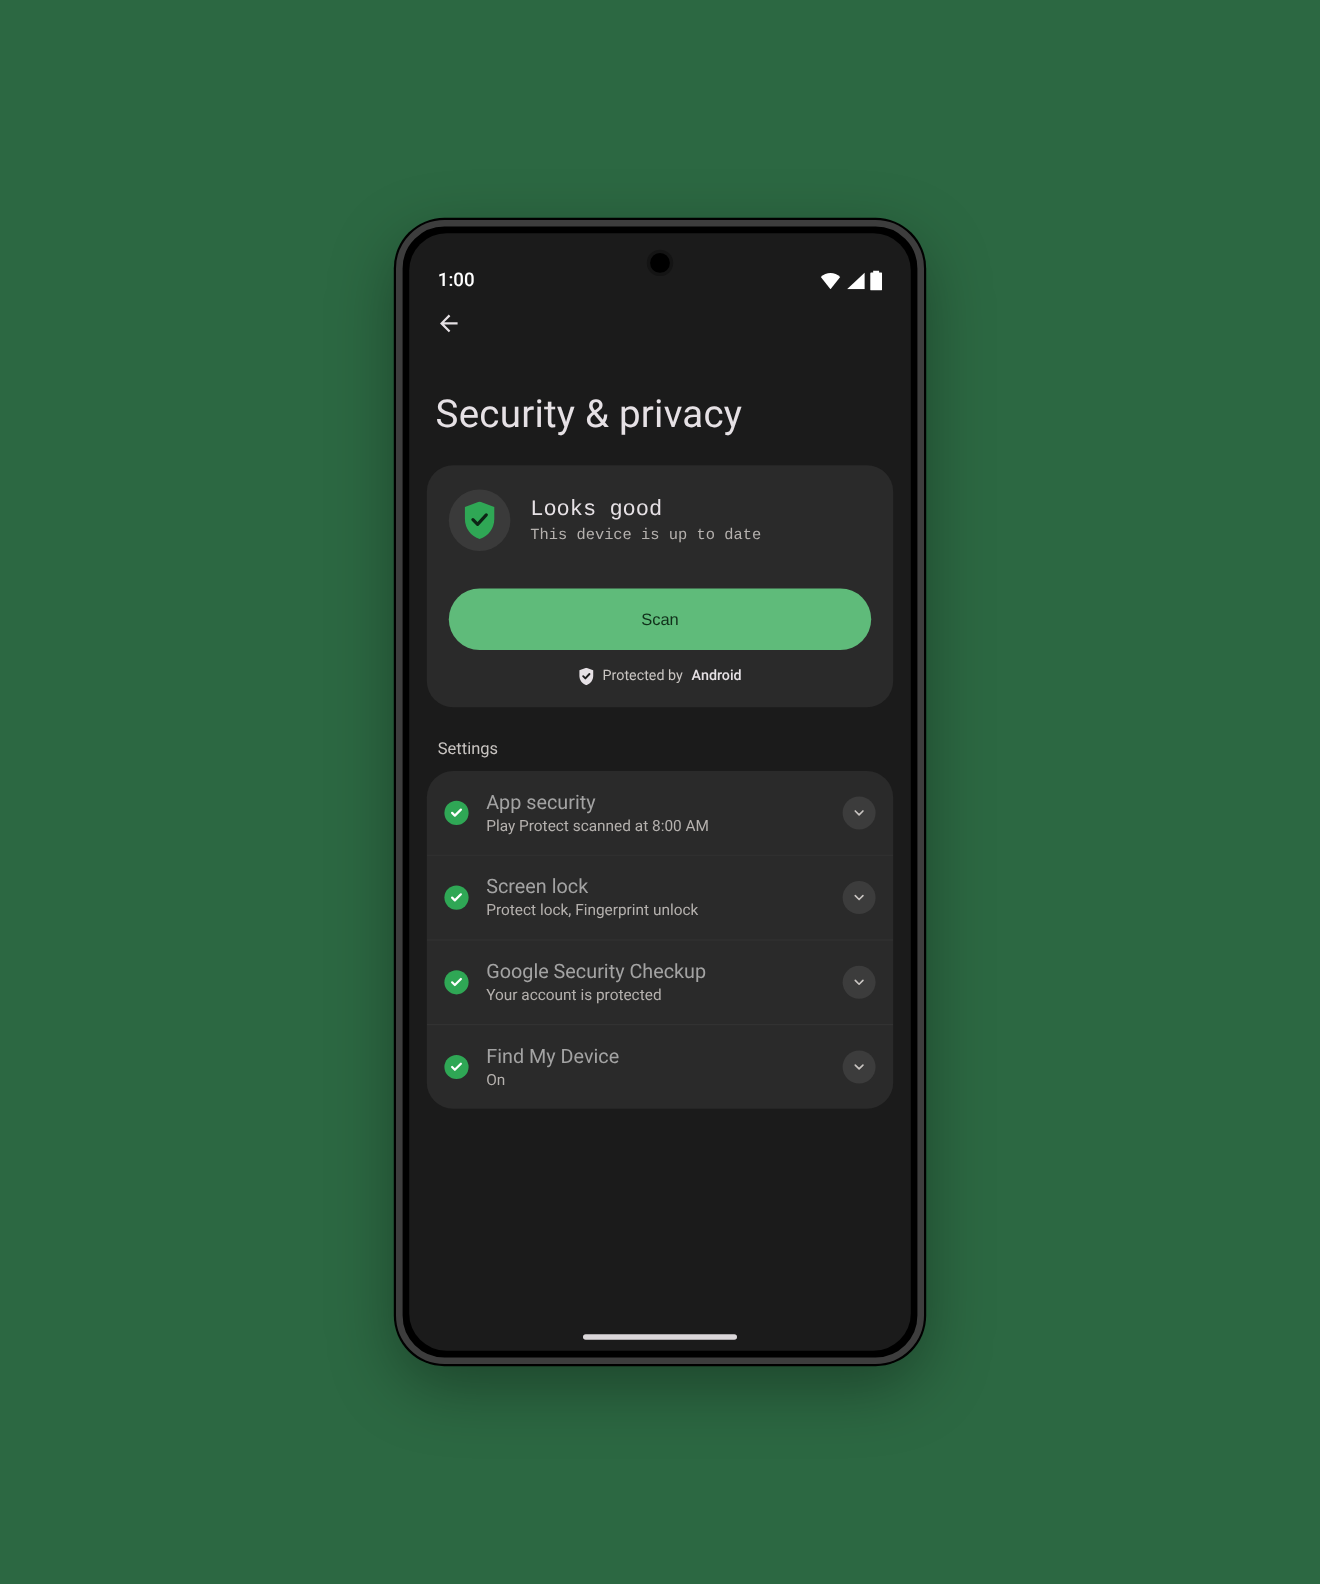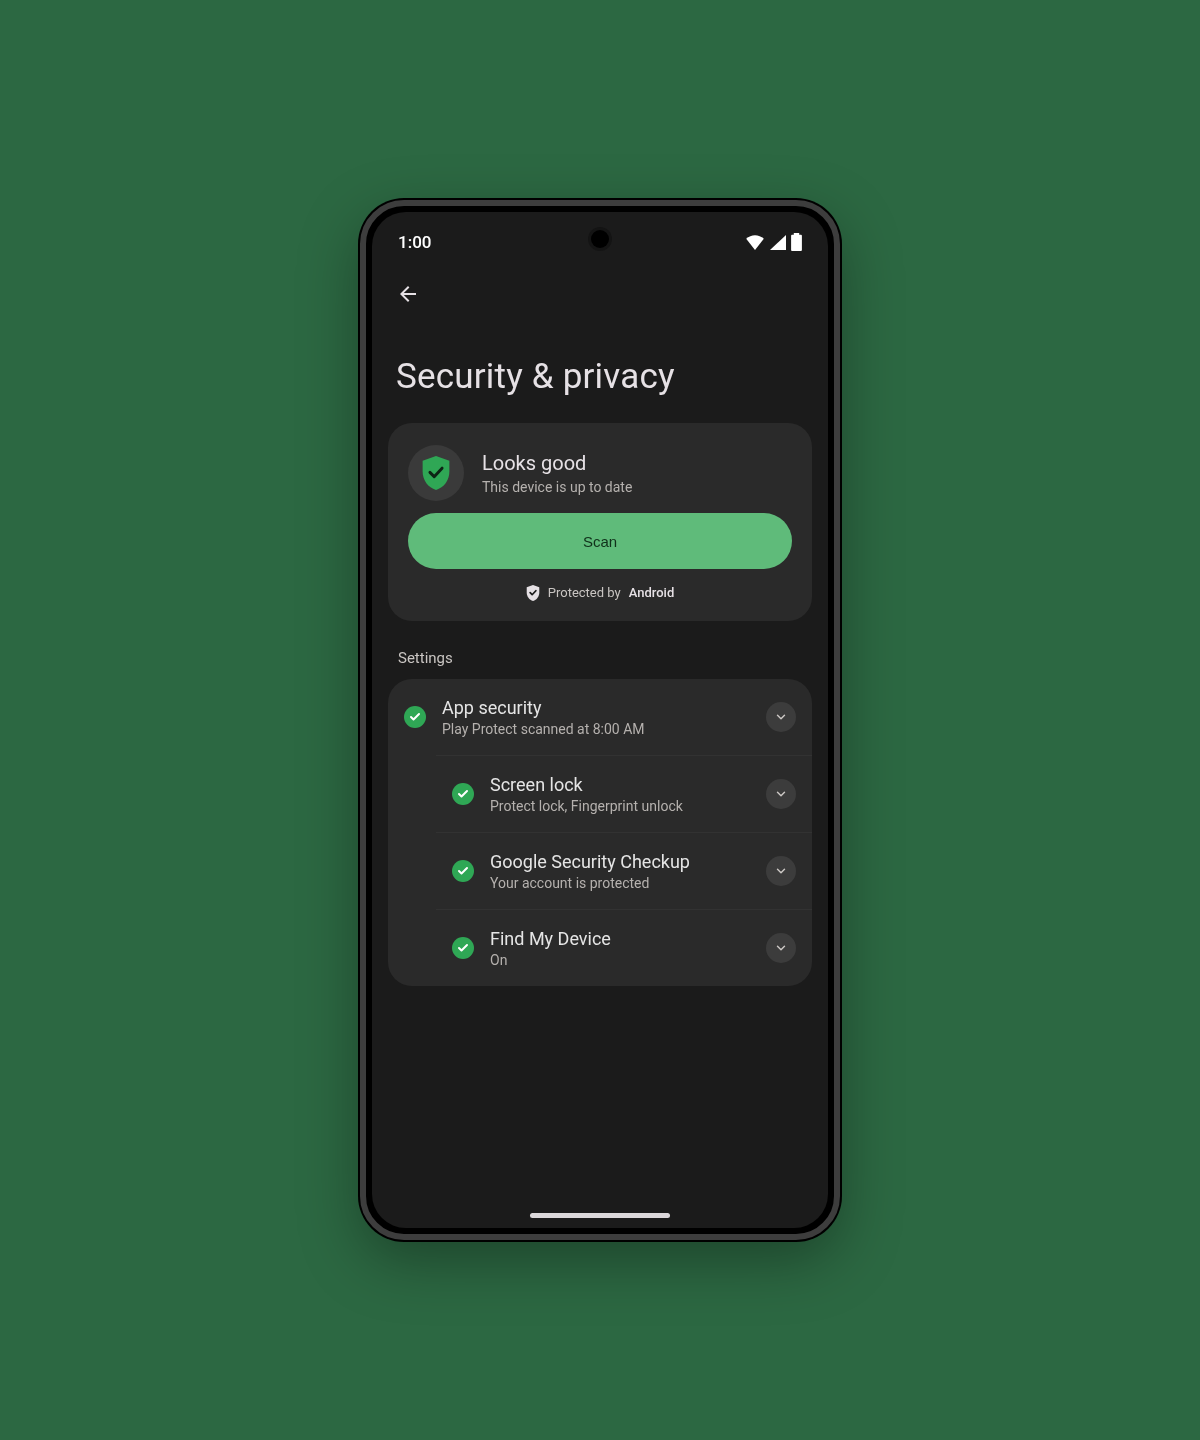--- a/index.html
+++ b/index.html
@@ -51,21 +51,21 @@
     width: 18px; height: 18px;
     background: #000;
     border-radius: 50%;
     box-shadow: 0 0 0 3px #141414;
     z-index: 10;
   }
 
   
   .status-bar {
     position: absolute;
-    top: 4px; left: 0; right: 0;
+    top: 17px; left: 0; right: 0;
     height: 52px;
     display: flex;
     align-items: center;
     justify-content: space-between;
     padding: 0 26px;
     font-size: 17px;
     font-weight: 500;
     color: #fff;
   }
   .status-icons { display: flex; align-items: center; gap: 4px; }
@@ -98,21 +98,22 @@
   .card {
     margin: 0 16px 18px;
     background: #2a2a2a;
     border-radius: 24px;
     padding: 22px 20px 20px;
   }
   .card-head {
     display: flex;
     align-items: center;
     gap: 18px;
-    margin-bottom: 12px;
+    margin-bottom: 34px;
+    font-family: Liberation Mono, monospace;
   }
   .shield-circle {
     width: 56px; height: 56px;
     border-radius: 50%;
     background: #3a3a3a;
     display: flex; align-items: center; justify-content: center;
   }
   .card-head .txt .t1 { font-size: 20px; color: #e6e1e5; }
   .card-head .txt .t2 { font-size: 14px; color: #b5b1ae; margin-top: 4px; }
 
@@ -151,30 +152,30 @@
     border-radius: 24px;
     overflow: hidden;
   }
   .row {
     display: flex;
     align-items: center;
     padding: 18px 16px;
     gap: 16px;
     cursor: pointer;
   }
-  .row + .row { border-top: 1px solid rgba(255,255,255,.04); margin-left: 48px; }
+  .row + .row { border-top: 1px solid rgba(255,255,255,.04); }
   .row .check {
     width: 22px; height: 22px;
     border-radius: 50%;
     background: #2fa755;
     display: flex; align-items: center; justify-content: center;
     flex-shrink: 0;
   }
   .row .labels { flex: 1; min-width: 0; }
-  .row .labels .r1 { font-size: 18px; color: #e5e5e5; }
+  .row .labels .r1 { font-size: 18px; color: #a3a3a3; }
   .row .labels .r2 { font-size: 14px; color: #b5b1ae; margin-top: 3px; }
   .row .chev {
     width: 30px; height: 30px;
     border-radius: 50%;
     background: #3c3c3c;
     display: flex; align-items: center; justify-content: center;
     flex-shrink: 0;
   }
 
   .home-indicator {

